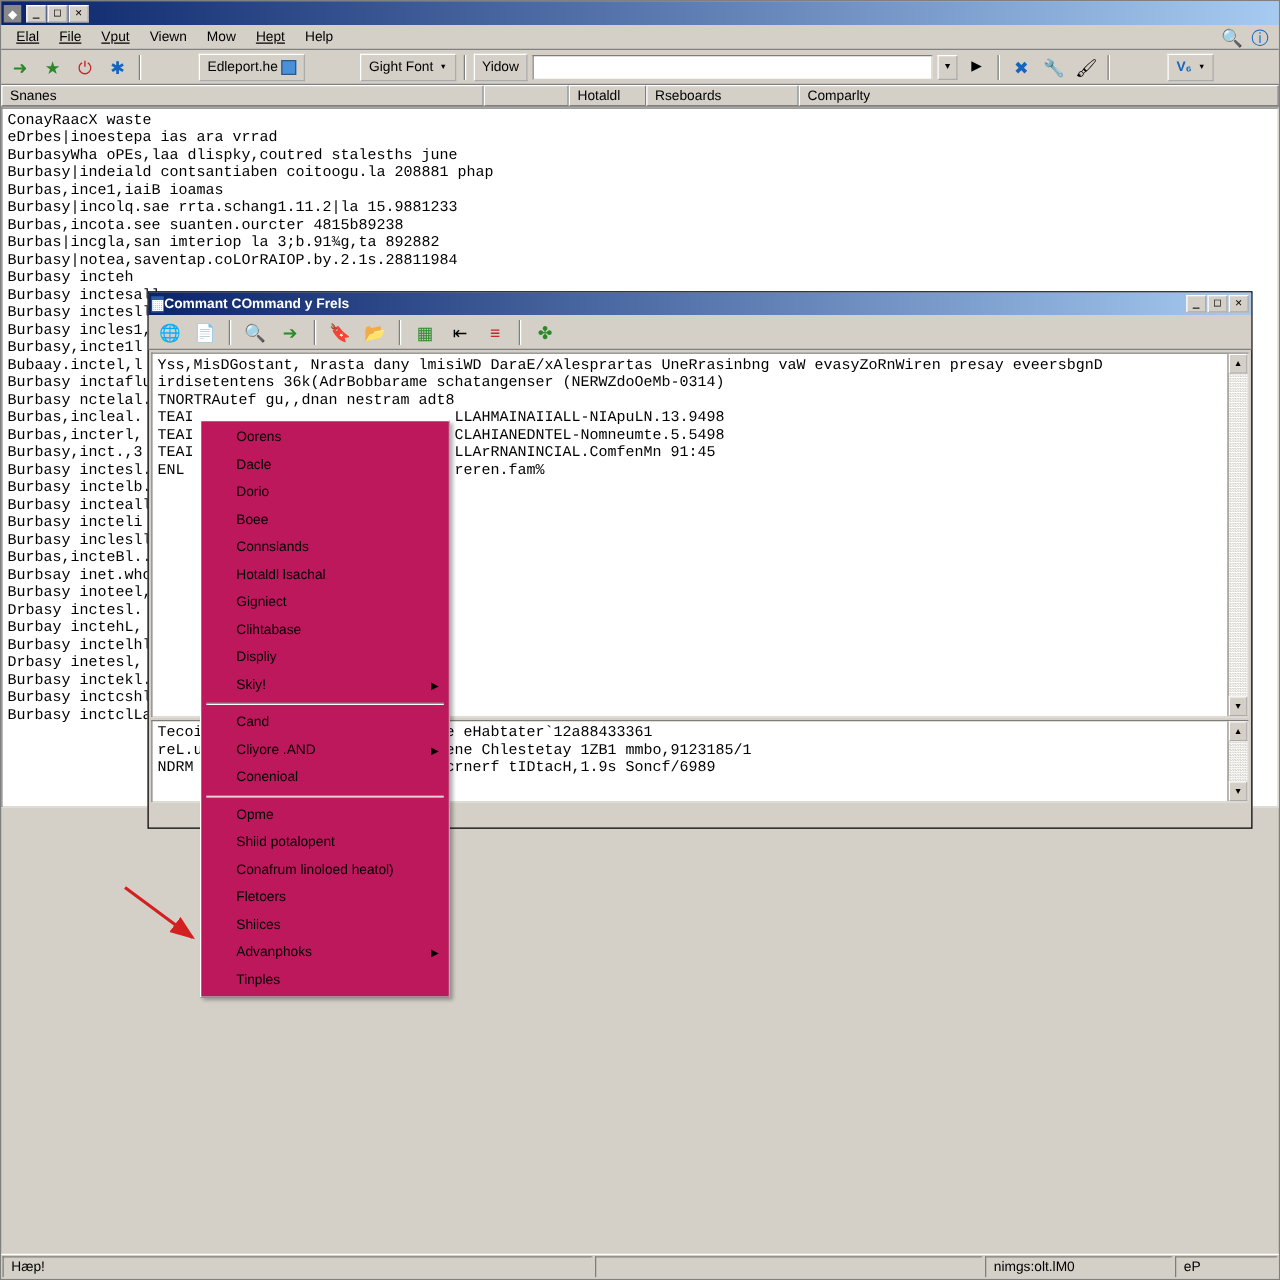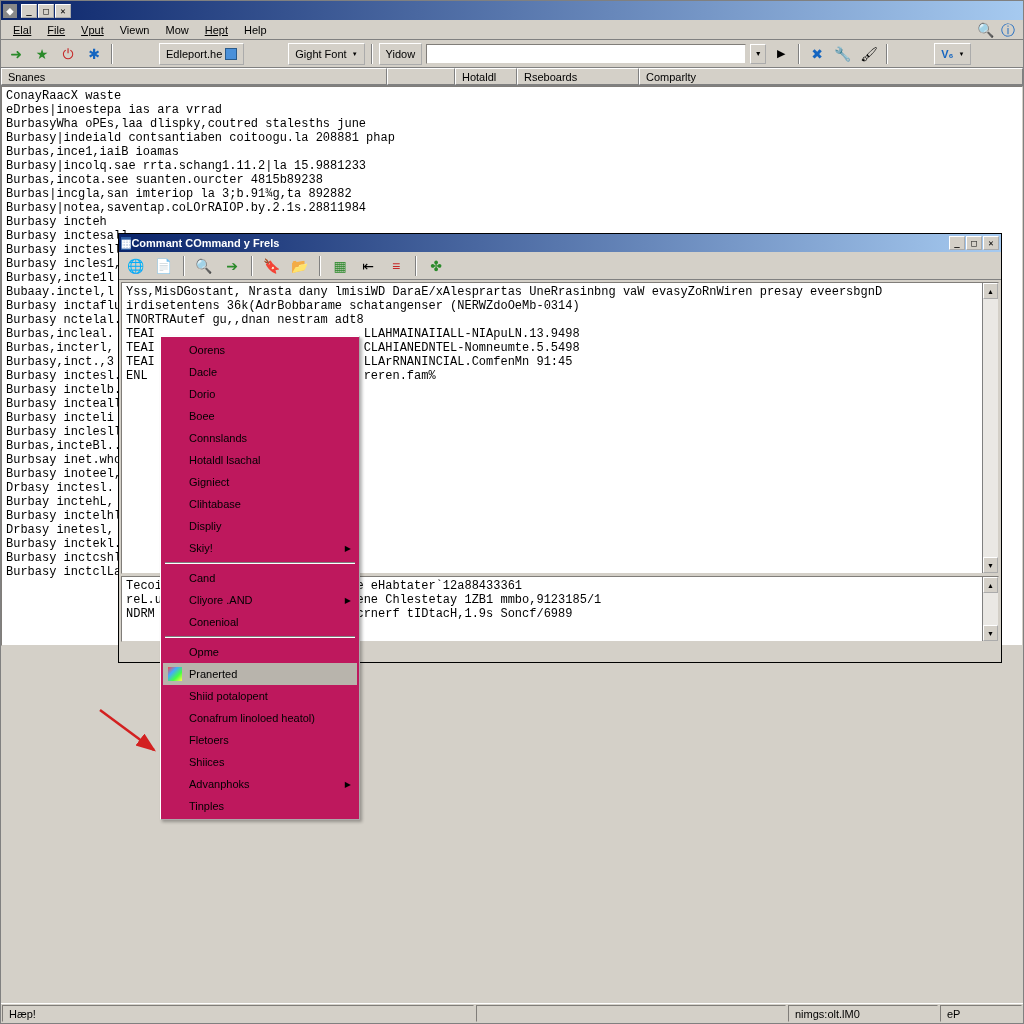--- a/index.html
+++ b/index.html
@@ -324,26 +324,20 @@
       <span>Cliyore .AND</span>
       <span class="ctx-arrow">▶</span>
     </div>
     <div class="ctx-item">
       <span>Conenioal</span>
     </div>
     <div class="ctx-sep"></div>
     <div class="ctx-item">
       <span>Opme</span>
     </div>
-    <div class="ctx-item highlighted">
-      <span class="ctx-icon">
-        <span style="display:inline-block;width:14px;height:14px;background:linear-gradient(135deg,#f44,#4af,#4f4,#ff4)"></span>
-      </span>
-      <span>Pranerted</span>
-    </div>
     <div class="ctx-item">
       <span>Shiid potalopent</span>
     </div>
     <div class="ctx-item">
       <span>Conafrum linoloed heatol)</span>
     </div>
     <div class="ctx-item">
       <span>Fletoers</span>
     </div>
     <div class="ctx-item">

